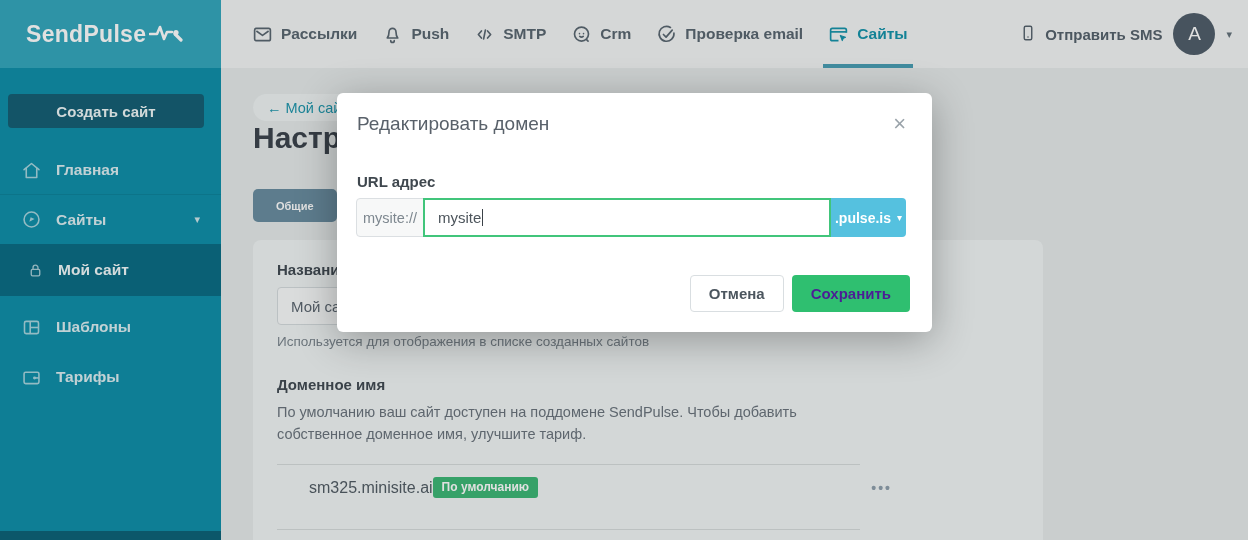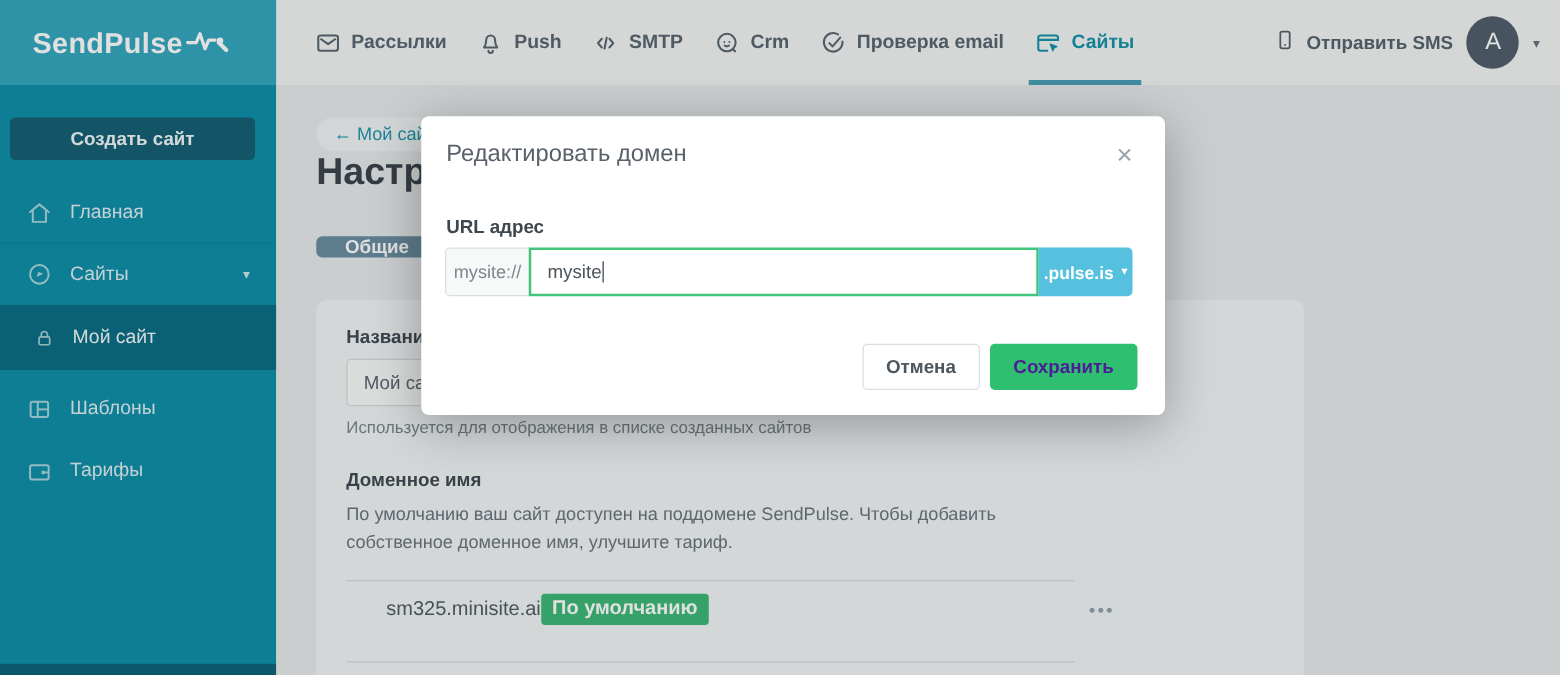--- a/index.html
+++ b/index.html
@@ -5,21 +5,21 @@
   html,body{margin:0;padding:0;background:#9aa3a6;}
   *{box-sizing:border-box;font-family:"Liberation Sans","DejaVu Sans",sans-serif;}
   #app{position:relative;width:1248px;height:540px;overflow:hidden;background:#e6ebeb;}
 
   
   .sidebar{position:absolute;left:0;top:0;width:221px;height:540px;background:#1090aa;z-index:1;}
   .sidebar-header{height:68px;background:#35a8bd;display:flex;align-items:center;padding-left:26px;}
   .logo{color:#fff;font-size:23px;font-weight:700;letter-spacing:.3px;display:flex;align-items:center;gap:3px;cursor:pointer;}
   .logo svg{margin-top:4px;}
   .create-btn{position:absolute;left:8px;top:94px;width:196px;height:34px;background:#166076;border:none;border-radius:4px;color:#eef7f8;font-weight:700;font-size:15px;cursor:pointer;}
-  .side-item{position:absolute;left:0;width:221px;display:flex;align-items:center;padding-left:21px;gap:14px;color:#dceef2;font-weight:400;font-size:15.5px;cursor:pointer;}
+  .side-item{position:absolute;left:0;width:221px;display:flex;align-items:center;padding-left:21px;gap:14px;color:#dceef2;font-weight:700;font-size:15.5px;cursor:pointer;}
   .side-item .sicon{display:flex;opacity:.8;color:#cfe7ec;}
   .side-item.active{background:#0c6e86;color:#f2fafb;}
   .side-item.group-top{border-top:1px solid rgba(0,0,0,.08);}
   .side-caret{margin-left:auto;margin-right:21px;font-size:11px;color:#cfe6ea;}
   .sidebar-strip{position:absolute;left:0;top:531px;width:221px;height:9px;background:#0e6379;}
 
   
   .topnav{position:absolute;left:221px;top:0;width:1027px;height:68px;background:#f3f5f5;display:flex;align-items:center;z-index:1;}
   .main-tabs{display:flex;align-items:center;gap:25px;margin-left:31px;height:100%;}
   .nav-item{display:flex;align-items:center;gap:8px;color:#5b6872;font-weight:700;font-size:15.5px;height:100%;position:relative;cursor:pointer;white-space:nowrap;}
@@ -28,31 +28,31 @@
   .nav-item.active::after{content:'';position:absolute;left:-5px;right:-5px;bottom:0;height:4px;background:#4aa0b5;}
   .nav-right{margin-left:auto;display:flex;align-items:center;margin-right:16px;gap:11px;}
   .sms-btn{display:flex;align-items:center;gap:8px;color:#57646e;font-weight:700;font-size:15px;cursor:pointer;white-space:nowrap;}
   .avatar{width:42px;height:42px;border-radius:50%;background:#515f6b;color:#fff;display:flex;align-items:center;justify-content:center;font-size:19px;cursor:pointer;}
   .av-caret{color:#66737d;font-size:11px;cursor:pointer;}
 
   
   .content{position:absolute;left:221px;top:68px;width:1027px;height:472px;background:#e6ebeb;z-index:1;}
   .back-pill{position:absolute;left:32px;top:26px;height:27px;background:#eff4f4;border-radius:14px;padding:0 14px;display:inline-flex;align-items:center;color:#2097ad;font-size:14.5px;cursor:pointer;white-space:nowrap;}
   .page-title{position:absolute;left:32px;top:53px;margin:0;font-size:30px;font-weight:600;color:#3d454e;white-space:nowrap;}
-  .tab-general{position:absolute;left:32px;top:121px;height:17px;padding:0 23px;background:#6a8ea1;border-radius:5px;color:#fff;font-weight:700;font-size:15px;display:inline-flex;align-items:center;cursor:pointer;}
+  .tab-general{position:absolute;left:32px;top:121px;height:33px;padding:0 23px;background:#6a8ea1;border-radius:5px;color:#fff;font-weight:700;font-size:11px;display:inline-flex;align-items:center;cursor:pointer;}
   .card{position:absolute;left:32px;top:172px;width:790px;height:310px;background:#f1f5f5;border-radius:8px;padding:21px 24px;}
   .field-label{font-weight:700;font-size:15px;color:#424c54;margin-bottom:9px;}
   .fake-input{width:580px;height:38px;background:#f9fbfb;border:1px solid #d5dcde;border-radius:4px;display:flex;align-items:center;padding:0 13px;color:#5d6872;font-size:15px;cursor:text;}
   .help{margin-top:9px;color:#7b868e;font-size:13.5px;}
   .domain-head{margin-top:27px;font-weight:700;font-size:15px;color:#424c54;}
   .desc{margin:9px 0 0 0;max-width:588px;color:#6b757e;font-size:14.5px;line-height:1.5;}
   .divider{border:none;border-top:1px solid #d6dcdc;width:583px;margin:18px 0 0 0;}
   .domain-row{width:583px;height:46px;display:flex;align-items:center;margin-left:32px;}
   .domain-name{color:#535e66;font-size:16px;}
-  .badge{background:#3eb877;color:#fff;font-size:16px;font-weight:700;border-radius:3px;padding:3px 9px 4px;white-space:nowrap;}
+  .badge{background:#3eb877;color:#fff;font-size:12px;font-weight:700;border-radius:3px;padding:3px 9px 4px;white-space:nowrap;}
   .dots{margin-left:auto;color:#90a1ae;font-size:14px;letter-spacing:2px;cursor:pointer;font-weight:700;}
 
   
   .overlay{position:absolute;inset:0;background:rgba(0,0,0,.12);z-index:5;}
   .modal{position:absolute;left:337px;top:93px;width:595px;height:239px;background:#fff;border-radius:6px;z-index:10;box-shadow:0 8px 40px rgba(0,0,0,.30);}
   .modal-head{padding:20px 20px 0 20px;display:flex;align-items:flex-start;}
   .modal-title{margin:0;font-size:19px;font-weight:400;color:#59616a;}
   .modal-close{margin-left:auto;margin-right:6px;color:#9aa3aa;font-size:22px;line-height:1;background:none;border:none;cursor:pointer;padding:0;}
   .url-label{position:absolute;left:20px;top:80px;font-weight:700;font-size:15px;color:#3f474e;}
   .url-group{position:absolute;left:19px;top:105px;width:550px;height:39px;display:flex;}

